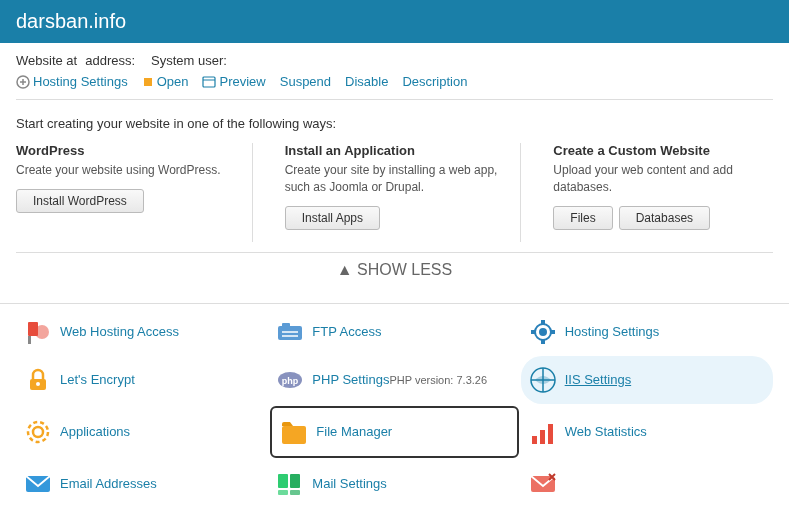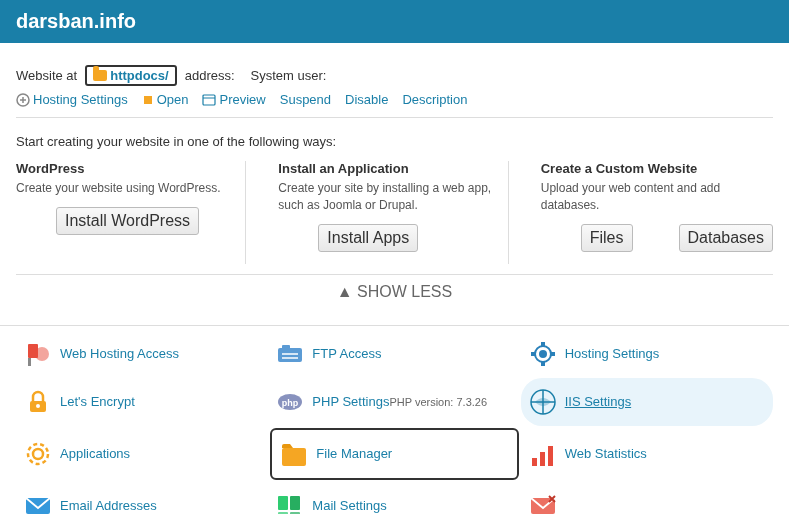--- a/index.html
+++ b/index.html
@@ -3,35 +3,34 @@
   <meta charset="utf-8">
   <style>
     * { box-sizing: border-box; margin: 0; padding: 0; }
     body { font-family: Arial, sans-serif; font-size: 13px; color: #333; background: #f0f0f0; width: 789px; }
 
     .header {
       background: #1a7fa8;
       color: white;
       padding: 10px 16px;
       font-size: 20px;
-      font-weight: bold;
+      font-weight: normal;
     }
 
     .content {
       background: #fff;
       padding: 10px 16px;
     }
 
     .website-row {
       display: flex;
       align-items: center;
       gap: 8px;
       margin-bottom: 6px;
       font-size: 13px;
-      margin-top: 12px;
     }
 
     .httpdocs-badge {
       display: inline-flex;
       align-items: center;
       gap: 3px;
       border: 2px solid #333;
       border-radius: 3px;
       padding: 1px 6px;
       font-weight: bold;
@@ -110,29 +109,28 @@
 
     .card-desc {
       font-size: 12px;
       color: #555;
       margin-bottom: 10px;
       line-height: 1.4;
     }
 
     .btn {
       display: inline-block;
-      padding: 4px 8px;
+      padding: 4px 16px;
       border: 1px solid #bbb;
       border-radius: 3px;
       background: linear-gradient(to bottom, #f9f9f9, #e8e8e8);
       color: #333;
-      font-size: 16px;
+      font-size: 12px;
       cursor: pointer;
       text-decoration: none;
-      margin-left: 40px;
     }
 
     .show-less-row {
       text-align: center;
       padding: 8px 0;
       border-top: 1px solid #ddd;
       color: #666;
       font-size: 16px;
       margin-top: 10px;
       cursor: pointer;
@@ -191,24 +189,20 @@
 <body>
 
 <div class="header">
   <span>darsban.info</span>
 </div>
 
 <div class="content">
 
   <div class="website-row">
     <span>Website at</span>
-    <span class="httpdocs-badge">
-      <span class="folder-icon-sm"></span>
-      <span>httpdocs/</span>
-    </span>
     <span>address:</span>
     <span></span>
     <span>System user:</span>
   </div>
 
   <div class="actions-row">
     <a class="action-link">
       <svg width="14" height="14" viewBox="0 0 14 14">
         <circle cx="7" cy="7" r="6" fill="none" stroke="#888" stroke-width="1.5"></circle>
         <line x1="4" y1="7" x2="10" y2="7" stroke="#888" stroke-width="1.5"></line>

